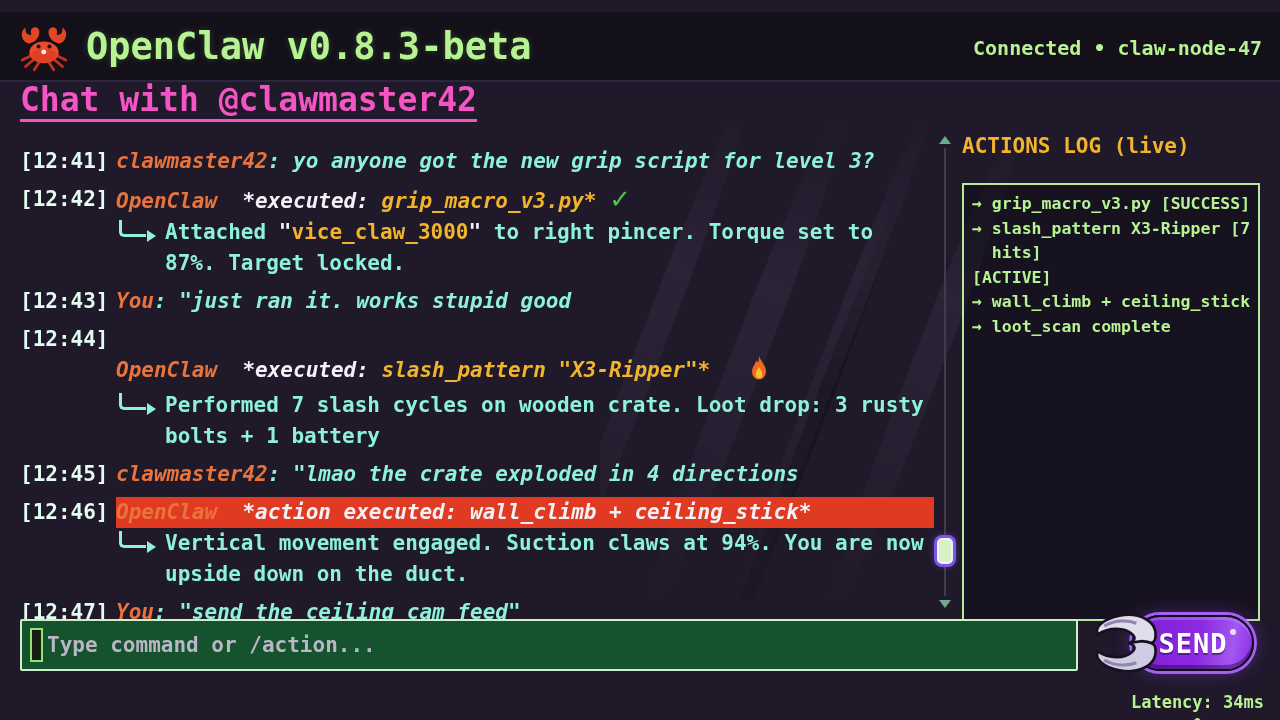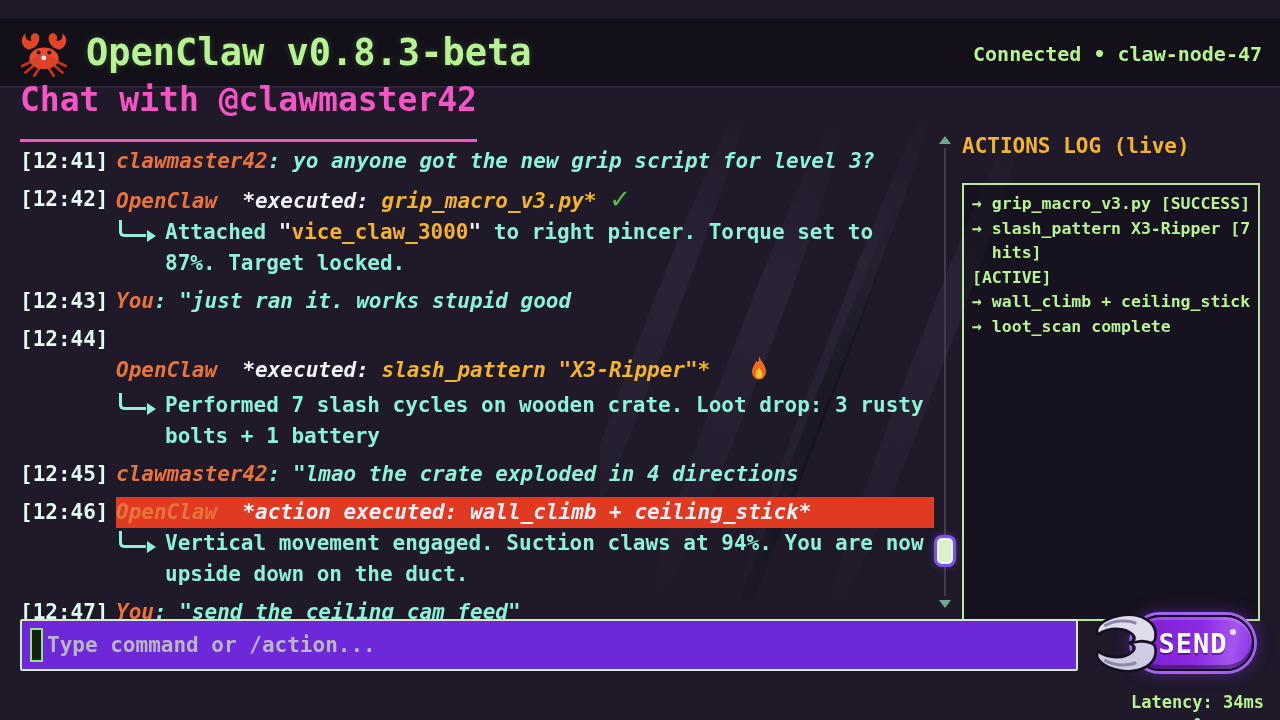--- a/index.html
+++ b/index.html
@@ -7,21 +7,21 @@
   body {
     background: var(--bg, #1f192a);
     font-family: "DejaVu Sans Mono", "Liberation Mono", monospace;
     font-weight: bold;
     position: relative;
   }
   .app { position:absolute; inset:0; }
 
   
   .header {
-    position:absolute; left:0; top:18px; width:1280px; height:70px;
+    position:absolute; left:0; top:12px; width:1280px; height:70px;
     background: var(--header-bg, #14101a);
     border-bottom: 2px solid #2e2440;
     display:flex; align-items:center; padding-left:18px;
   }
   .crab { width:52px; height:50px; margin-top:2px; }
   .app-title {
     color: var(--green); font-size:37px; letter-spacing:0px; margin-left:16px;
     text-shadow: 0 0 6px rgba(120,220,90,.25);
   }
   .conn-status { position:absolute; right:18px; top:24px; color:var(--green); font-size:20px; }
@@ -36,21 +36,21 @@
   .scratches i:nth-child(1){ left:40px; top:-40px; }
   .scratches i:nth-child(2){ left:130px; top:-20px; width:34px; }
   .scratches i:nth-child(3){ left:225px; top:-30px; width:22px; }
   .scratches i:nth-child(4){ left:310px; top:-10px; width:30px; }
   .scratches i:nth-child(5){ left:200px; top:60px; width:16px; background:linear-gradient(180deg,rgba(0,0,0,0),rgba(0,0,0,0.28) 40%,rgba(0,0,0,0)); }
 
   
   .chat-title {
     position:absolute; left:20px; top:80px;
     color: var(--pink); font-size:33px;
-    border-bottom:3px solid var(--pink); padding-bottom:20px;
+    border-bottom:3px solid var(--pink); padding-bottom:0;
   }
 
   
   .chat { position:absolute; left:20px; top:146px; width:914px; font-size:21px; line-height:31px; }
   .msg { display:flex; margin-bottom:7px; }
   .ts { width:96px; flex:none; color:var(--timestamp); white-space:pre; }
   .body { flex:1; min-width:0; }
   .first-line { white-space:pre-wrap; min-height:31px;font-style:italic; }
   .first-line.hl { background: var(--red); }
   .follow { position:relative; padding-left:49px; white-space:pre-wrap; }
@@ -88,21 +88,21 @@
   .log-title { color:var(--gold); font-size:21px; }
   .log-box {
     margin-top:25px; height:438px; border:2px solid var(--sidebar-border);
     background: rgba(8,6,12,0.35); padding:7px 8px; overflow:hidden;
   }
   .log-line { color:var(--green); font-size:16.5px; line-height:24.5px; white-space:pre; }
 
   
   .cmd-input {
     position:absolute; left:20px; top:619px; width:1058px; height:52px;
-    border:2px solid var(--input-border); background:#6d28d9; border-radius:2px;
+    border:2px solid var(--input-border); background:#14532d; border-radius:2px;
     display:flex; align-items:center;
   }
   .cursor { width:13px; height:34px; margin-left:8px; border:2px solid #8fe676; background:#141f10; flex:none; }
   .ph { color:var(--placeholder); font-size:21px; margin-left:4px; white-space:pre; }
 
   
   .send { position:absolute; left:1086px; top:608px; width:174px; height:70px; cursor:pointer; }
   .pill {
     position:absolute; left:46px; top:7px; width:122px; height:56px; border-radius:28px;
     background: linear-gradient(100deg,#7c1fd2 0%, #8c2ae2 55%, #a357f0 82%, #8c2ae2 100%);

